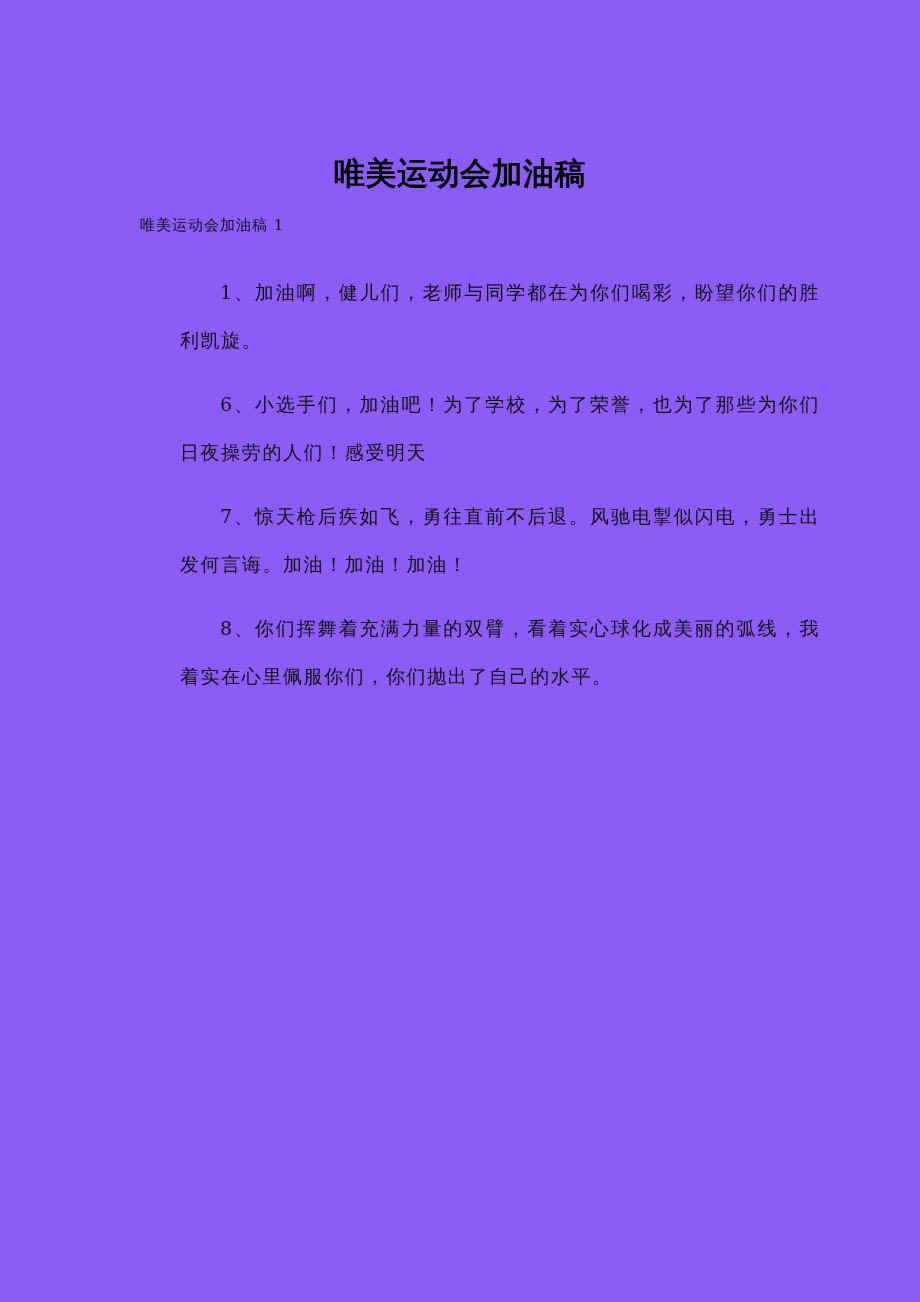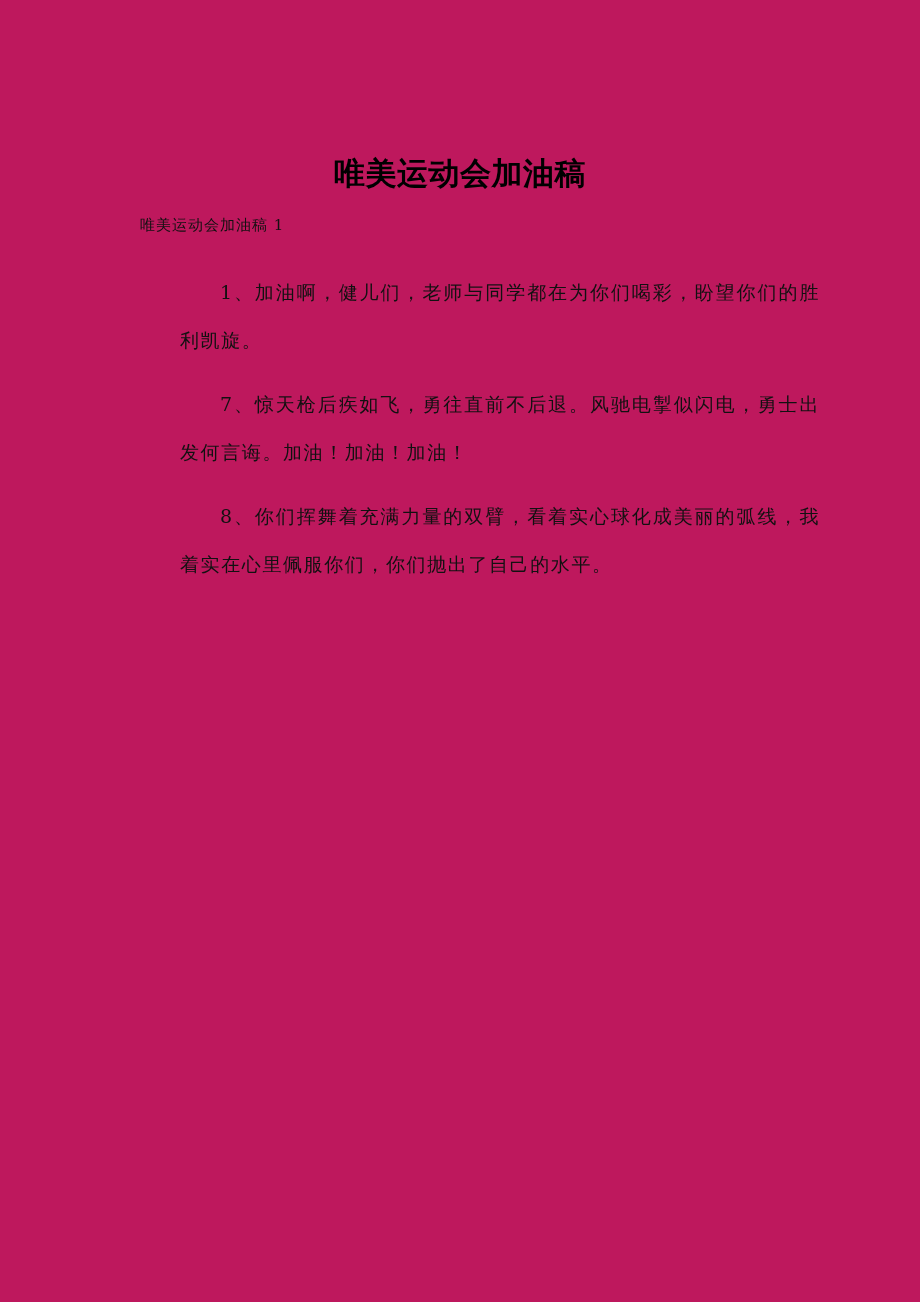--- a/index.html
+++ b/index.html
@@ -1,31 +1,32 @@
 <!DOCTYPE html>
 <html><head>
   <meta charset="utf-8">
   <style>
     html, body { margin: 0; padding: 0; background: #ffffff; }
     body { width: 920px; height: 1302px; position: relative; overflow: hidden;
            font-family: "DejaVu Serif", "Liberation Serif", serif; color: #111; }
-    .page { position: absolute; left: 0; top: 0; width: 920px; height: 1302px; background: #be185d; }
+    .page { position: absolute; left: 0; top: 0; width: 920px; height: 1302px; background: #8b5cf6; }
     .title { position: absolute; top: 150px; left: 0; width: 920px; text-align: center;
              font-family: "DejaVu Sans", "Liberation Sans", sans-serif; font-weight: bold;
              font-size: 31px; line-height: 46px; color: #000; letter-spacing: 0.5px; }
     .subtitle { position: absolute; top: 210px; left: 140px; font-size: 15px; line-height: 30px;
                 color: #111; letter-spacing: 1px; }
     .content { position: absolute; top: 268px; left: 140px; width: 640px; margin-left: 40px; }
     .para { font-size: 19px; line-height: 48px; text-indent: 2.1em; margin: 0 0 16px 0;
             letter-spacing: 1.6px; text-align: justify; color: #111; }
   </style>
 </head>
 <body>
 
 <div class="page">
   <div class="title">唯美运动会加油稿</div>
   <div class="subtitle">唯美运动会加油稿 1</div>
   <div class="content">
     <p class="para">1、加油啊，健儿们，老师与同学都在为你们喝彩，盼望你们的胜利凯旋。</p>
+    <p class="para">6、小选手们，加油吧！为了学校，为了荣誉，也为了那些为你们日夜操劳的人们！感受明天</p>
     <p class="para">7、惊天枪后疾如飞，勇往直前不后退。风驰电掣似闪电，勇士出发何言诲。加油！加油！加油！</p>
     <p class="para">8、你们挥舞着充满力量的双臂，看着实心球化成美丽的弧线，我着实在心里佩服你们，你们抛出了自己的水平。</p>
   </div>
 </div>
 
 </body></html>

